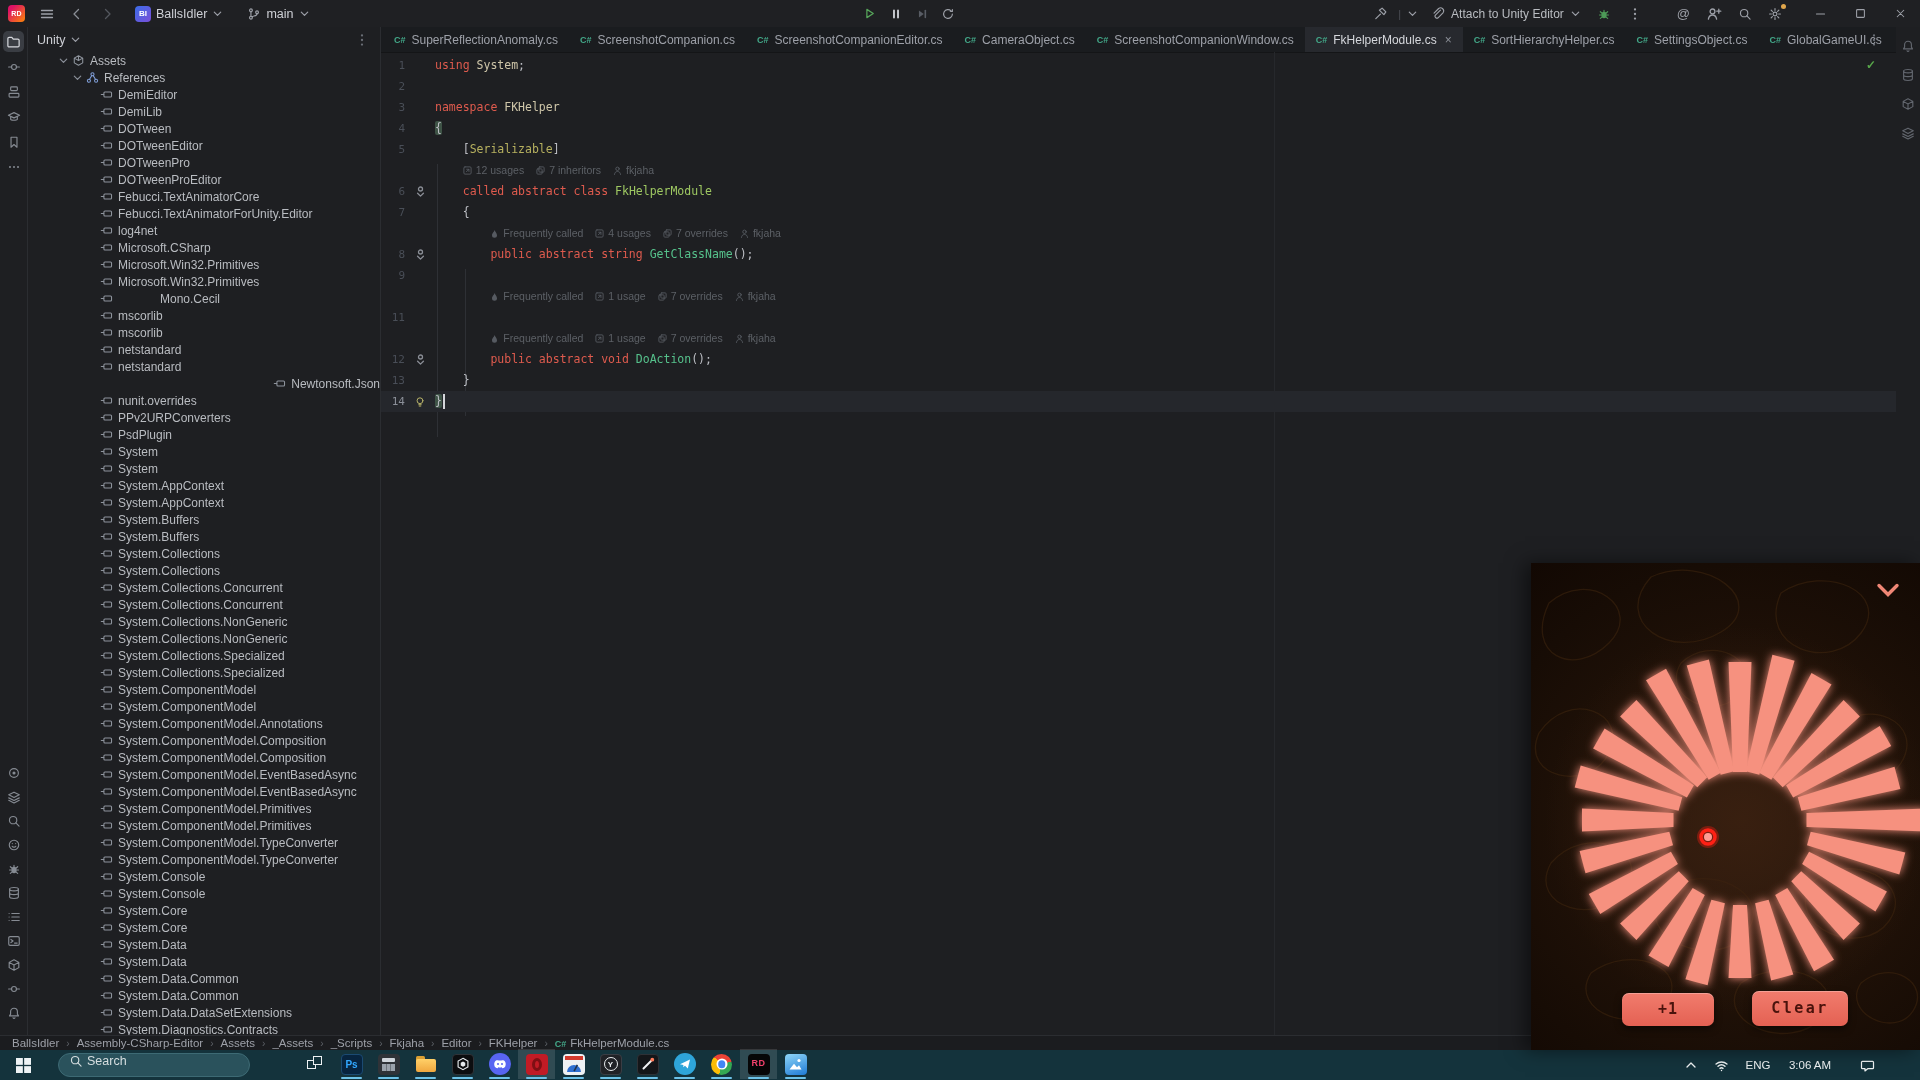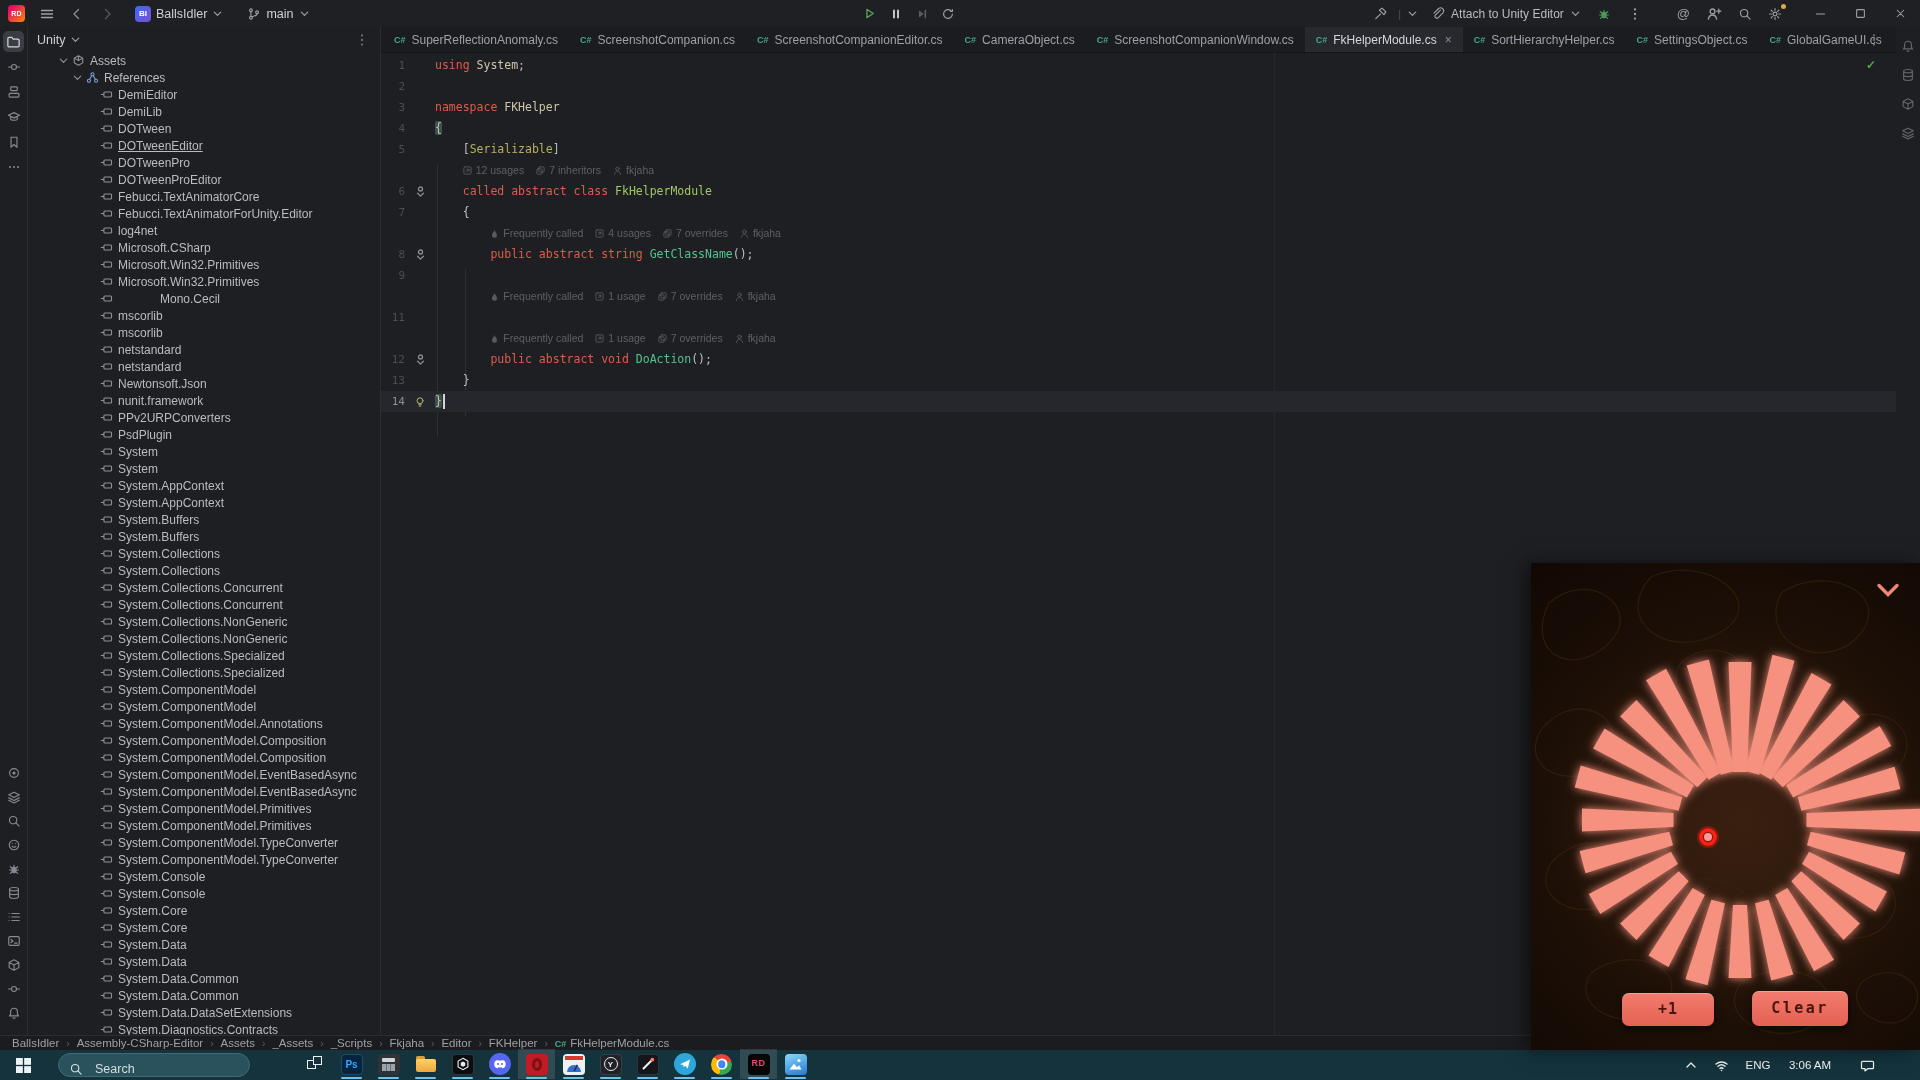--- a/index.html
+++ b/index.html
@@ -62,21 +62,21 @@
   
   #rightbar{position:absolute;left:1896px;top:27px;width:24px;height:1008px;background:#1e1f22}
   #rightbar .ab-icon{margin-top:8px;color:#62666e}
   
   #statusbar{position:absolute;left:0;top:1035px;width:1920px;height:15px;background:#1b1c1f;border-top:1px solid #2b2d31;display:flex;align-items:center;font-size:11.5px;color:#9da0a8;padding-left:12px;box-sizing:border-box}
   .bc-sep{color:#5d6167;margin:0 7px;font-size:10px}
   .bc-item{white-space:nowrap}
   
   #taskbar{position:absolute;left:0;top:1050px;width:1920px;height:30px;background:#14333c;display:flex;align-items:center}
   #start{width:46px;height:30px;display:flex;align-items:center;justify-content:center}
-  #tb-search{position:absolute;left:58px;top:3px;width:192px;height:24px;background:#2a525c;border:1px solid #3d6a74;border-radius:12px;display:flex;align-items:flex-end;gap:12px;padding-left:10px;box-sizing:border-box;color:#d6dee0;font-size:12.5px}
+  #tb-search{position:absolute;left:58px;top:3px;width:192px;height:24px;background:#2a525c;border:1px solid #3d6a74;border-radius:12px;display:flex;align-items:flex-start;gap:4px;padding-left:10px;box-sizing:border-box;color:#d6dee0;font-size:12.5px}
   #apps{position:absolute;left:296px;top:0;height:28px;display:flex;align-items:center}
   .app{width:37px;height:30px;display:flex;align-items:center;justify-content:center;position:relative}
   .app .under{position:absolute;left:8px;bottom:0;width:21px;height:2px;background:#6cc2e8;border-radius:1px}
   .app.hl{background:rgba(255,255,255,.12)}
   .tile{width:22px;height:21px;border-radius:4px;display:block;box-sizing:border-box}
   #tray{position:absolute;right:8px;top:0;height:32px;width:250px;color:#eef2f3}
   #tray .titem{position:absolute;top:0;height:30px;display:flex;align-items:center;justify-content:center;font-size:11.5px}
   
   #gamewin{position:absolute;left:1531px;top:563px;width:389px;height:487px;z-index:30;
     background:radial-gradient(circle at 55% 55%,#2b190e 0%,#211208 42%,#170c05 78%,#120803 100%);
@@ -428,21 +428,21 @@
         </div>
         <div class="trow" style="padding-left: 72px;">
           <span class="ticon ic" style="color:#8e949d">
             <svg width="13" height="13" viewBox="0 0 16 16" fill="none" stroke="currentColor" stroke-width="1.3" stroke-linecap="round" stroke-linejoin="round">
               <path d="M1.6 8h3"></path>
               <rect x="4.8" y="4.9" width="9.4" height="6.2" rx="1.2"></rect>
             </svg>
           </span>
           <span>DOTween</span>
         </div>
-        <div class="trow" style="padding-left: 72px; text-decoration: underline;">
+        <div class="trow" style="padding-left: 72px;">
           <span class="ticon ic" style="color:#8e949d">
             <svg width="13" height="13" viewBox="0 0 16 16" fill="none" stroke="currentColor" stroke-width="1.3" stroke-linecap="round" stroke-linejoin="round">
               <path d="M1.6 8h3"></path>
               <rect x="4.8" y="4.9" width="9.4" height="6.2" rx="1.2"></rect>
             </svg>
           </span>
           <span>DOTweenEditor</span>
         </div>
         <div class="trow" style="padding-left: 72px;">
           <span class="ticon ic" style="color:#8e949d">
@@ -554,37 +554,37 @@
         </div>
         <div class="trow" style="padding-left: 72px;">
           <span class="ticon ic" style="color:#8e949d">
             <svg width="13" height="13" viewBox="0 0 16 16" fill="none" stroke="currentColor" stroke-width="1.3" stroke-linecap="round" stroke-linejoin="round">
               <path d="M1.6 8h3"></path>
               <rect x="4.8" y="4.9" width="9.4" height="6.2" rx="1.2"></rect>
             </svg>
           </span>
           <span>netstandard</span>
         </div>
-        <div class="trow" style="padding-left: 72px;">
+        <div class="trow" style="padding-left: 72px; justify-content: flex-end;">
           <span class="ticon ic" style="color:#8e949d">
             <svg width="13" height="13" viewBox="0 0 16 16" fill="none" stroke="currentColor" stroke-width="1.3" stroke-linecap="round" stroke-linejoin="round">
               <path d="M1.6 8h3"></path>
               <rect x="4.8" y="4.9" width="9.4" height="6.2" rx="1.2"></rect>
             </svg>
           </span>
           <span>Newtonsoft.Json</span>
         </div>
         <div class="trow" style="padding-left: 72px;">
           <span class="ticon ic" style="color:#8e949d">
             <svg width="13" height="13" viewBox="0 0 16 16" fill="none" stroke="currentColor" stroke-width="1.3" stroke-linecap="round" stroke-linejoin="round">
               <path d="M1.6 8h3"></path>
               <rect x="4.8" y="4.9" width="9.4" height="6.2" rx="1.2"></rect>
             </svg>
           </span>
-          <span>nunit.framework</span>
+          <span>nunit.overrides</span>
         </div>
         <div class="trow" style="padding-left: 72px;">
           <span class="ticon ic" style="color:#8e949d">
             <svg width="13" height="13" viewBox="0 0 16 16" fill="none" stroke="currentColor" stroke-width="1.3" stroke-linecap="round" stroke-linejoin="round">
               <path d="M1.6 8h3"></path>
               <rect x="4.8" y="4.9" width="9.4" height="6.2" rx="1.2"></rect>
             </svg>
           </span>
           <span>PPv2URPConverters</span>
         </div>

